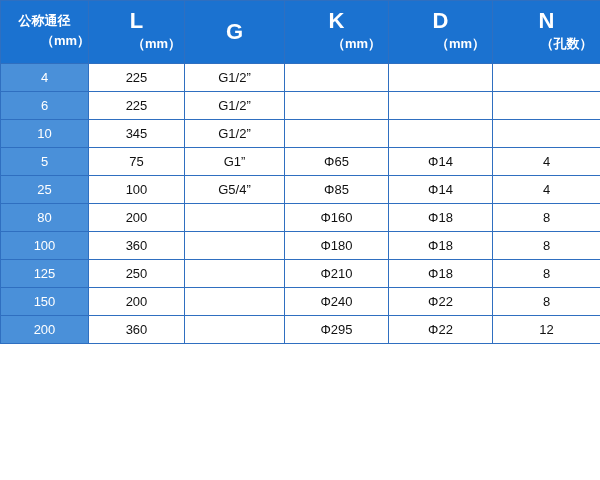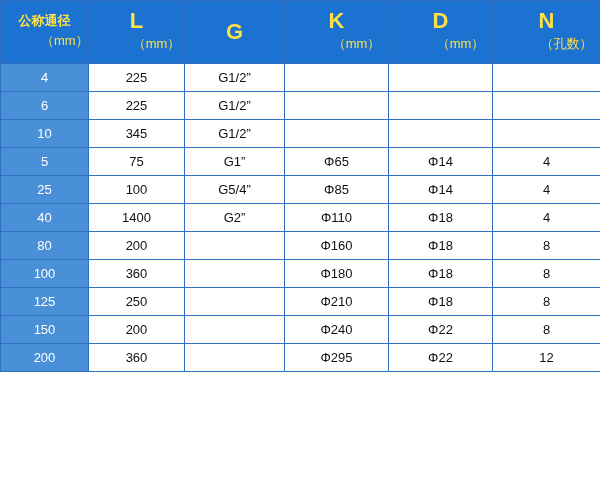--- a/index.html
+++ b/index.html
@@ -28,39 +28,39 @@
   .spec-table th, .spec-table td {
     border: 1px solid #2f6fc0;
     text-align: center;
     vertical-align: middle;
     padding: 0;
   }
 
   thead th {
     height: 62px;
     background: #1b72d0;
-    color: #fde047;
+    color: #ffffff;
     font-weight: bold;
   }
   thead th.first-head {
     background: #1b72d0;
     font-size: 13px;
     line-height: 1.45;
   }
   thead th .big {
     display: block;
     font-size: 22px;
     line-height: 1.05;
     font-weight: bold;
   }
   thead th .unit {
     display: block;
     font-size: 13px;
     line-height: 1.7;
-    font-weight: normal;
+    font-weight: bold;
     margin-left: 40px;
   }
 
   tbody tr { height: 28px; }
 
   td.rowhead {
     background: #4a90d9;
     color: #ffffff;
     font-size: 13px;
     font-weight: normal;
@@ -146,28 +146,20 @@
       </tr>
       <tr>
         <td class="rowhead">25</td>
         <td class="cell">100</td>
         <td class="cell">G5/4”</td>
         <td class="cell">Φ85</td>
         <td class="cell">Φ14</td>
         <td class="cell">4</td>
       </tr>
       <tr>
-        <td class="rowhead">40</td>
-        <td class="cell">1400</td>
-        <td class="cell">G2”</td>
-        <td class="cell">Φ110</td>
-        <td class="cell">Φ18</td>
-        <td class="cell">4</td>
-      </tr>
-      <tr>
         <td class="rowhead">80</td>
         <td class="cell">200</td>
         <td class="cell"></td>
         <td class="cell">Φ160</td>
         <td class="cell">Φ18</td>
         <td class="cell">8</td>
       </tr>
       <tr>
         <td class="rowhead">100</td>
         <td class="cell">360</td>

